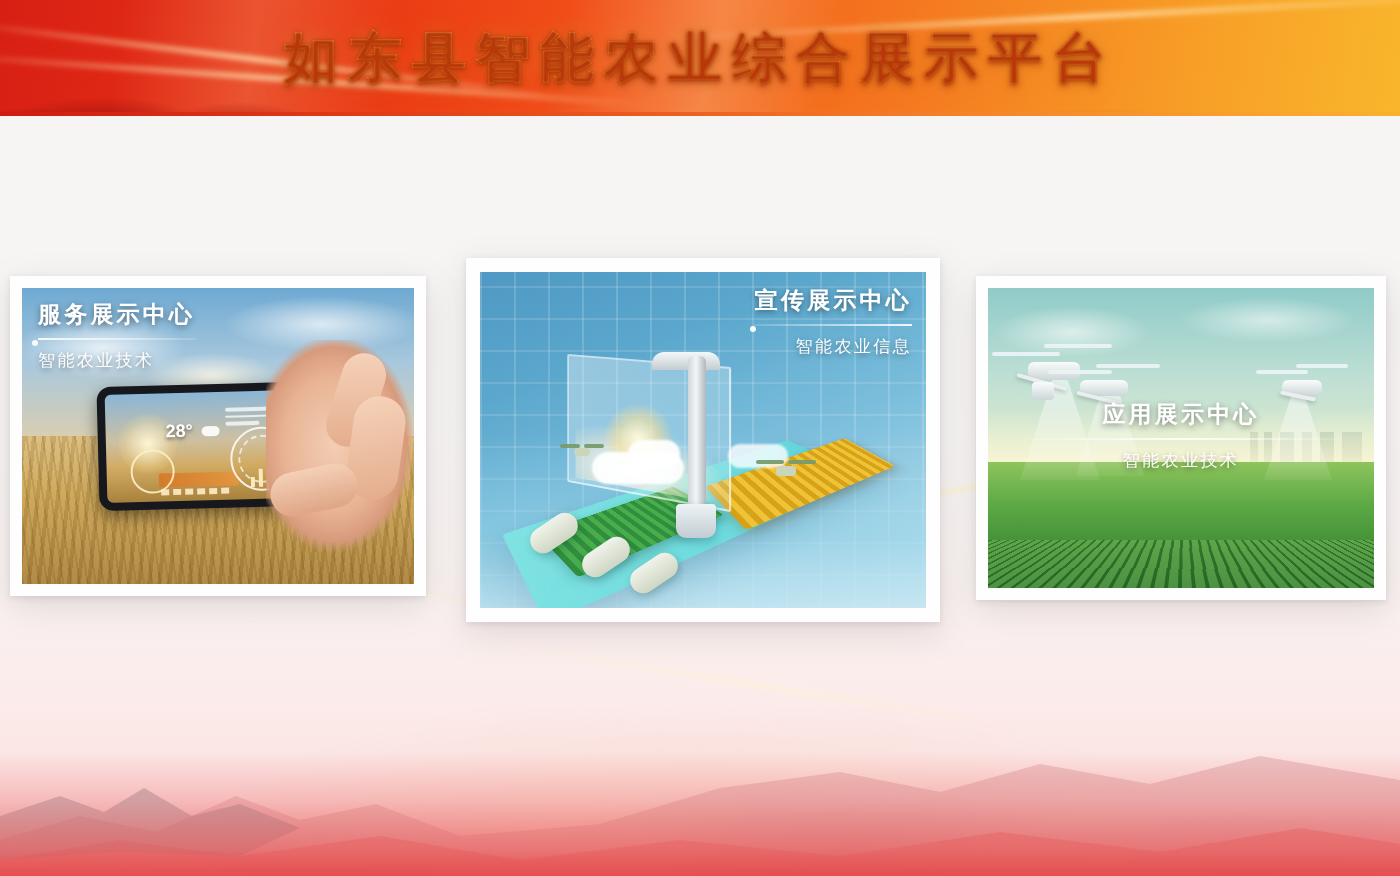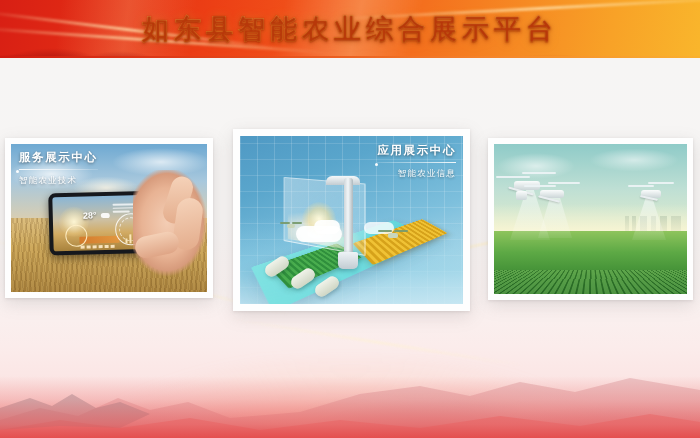--- a/index.html
+++ b/index.html
@@ -349,21 +349,21 @@
           <i class="body"></i>
       </div>
       <div class="c2-drone d2">
         <i class="rotor r1"></i>
           <i class="rotor r2"></i>
           <i class="body"></i>
       </div>
     </div>
 
     <div class="card-txt">
-      <div class="card-title">应用展示中心</div>
+      <div class="card-title">宣传展示中心</div>
       <div class="rule r-right"></div>
       <span class="dot" style="left:-2px;top:20px;"></span>
       <div class="card-sub">智能农业信息</div>
     </div>
   </div>
 
   <div class="card" id="card3">
     <div class="card-inner">
       <div class="c3-sky"></div>
       <div class="c3-city"></div>
@@ -390,15 +390,20 @@
         <i class="arm" style="left:14px;top:16px;width:22px;transform:rotate(14deg);"></i>
       </div>
       <div class="c3-drone" style="left:134px;top:38px;width:48px;height:24px;">
         <i class="rot" style="left:0;top:3px;width:26px;"></i>
         <i class="rot" style="left:20px;top:0px;width:26px;"></i>
         <i class="bod" style="left:13px;top:8px;width:20px;height:8px;"></i>
         <i class="arm" style="left:12px;top:15px;width:18px;transform:rotate(12deg);"></i>
       </div>
     </div>
 
+    <div class="card-txt">
+      <div class="card-title">应用展示中心</div>
+      <div class="rule r-center" style="margin:4px 26px 0 26px;"></div>
+      <div class="card-sub">智能农业技术</div>
+    </div>
   </div>
 
 </div>
 
 </body></html>

